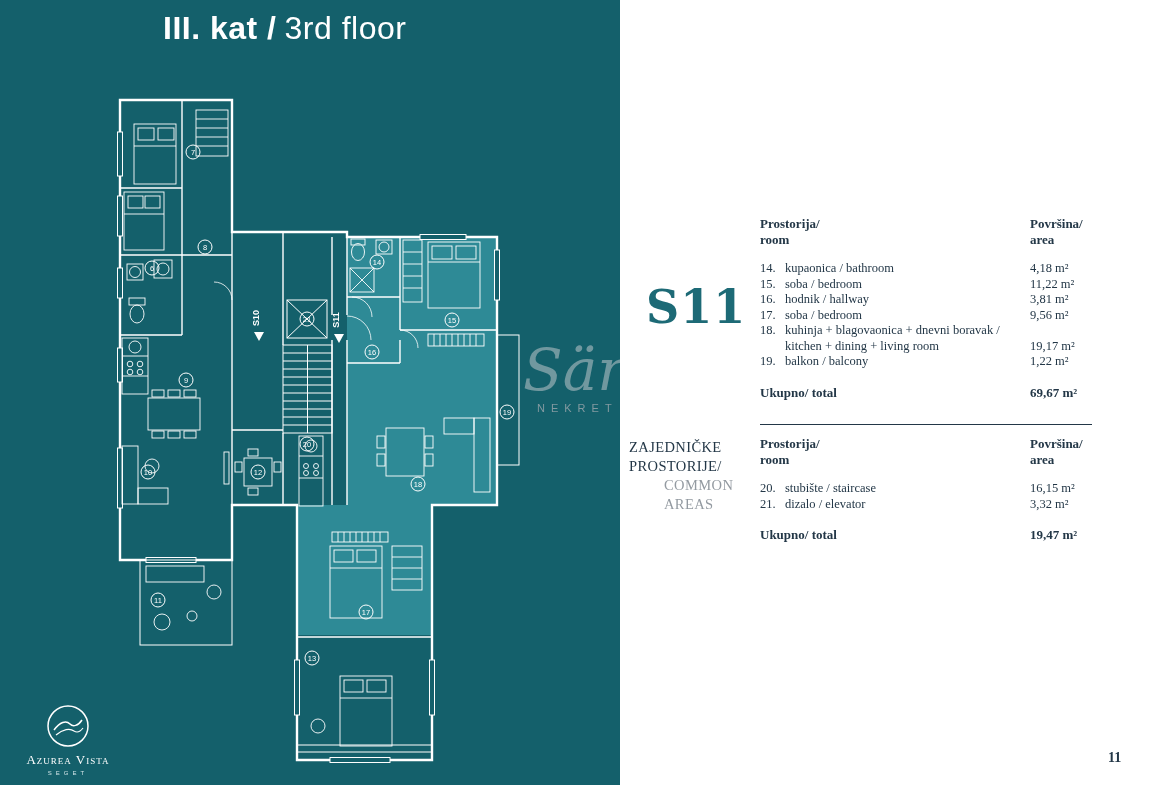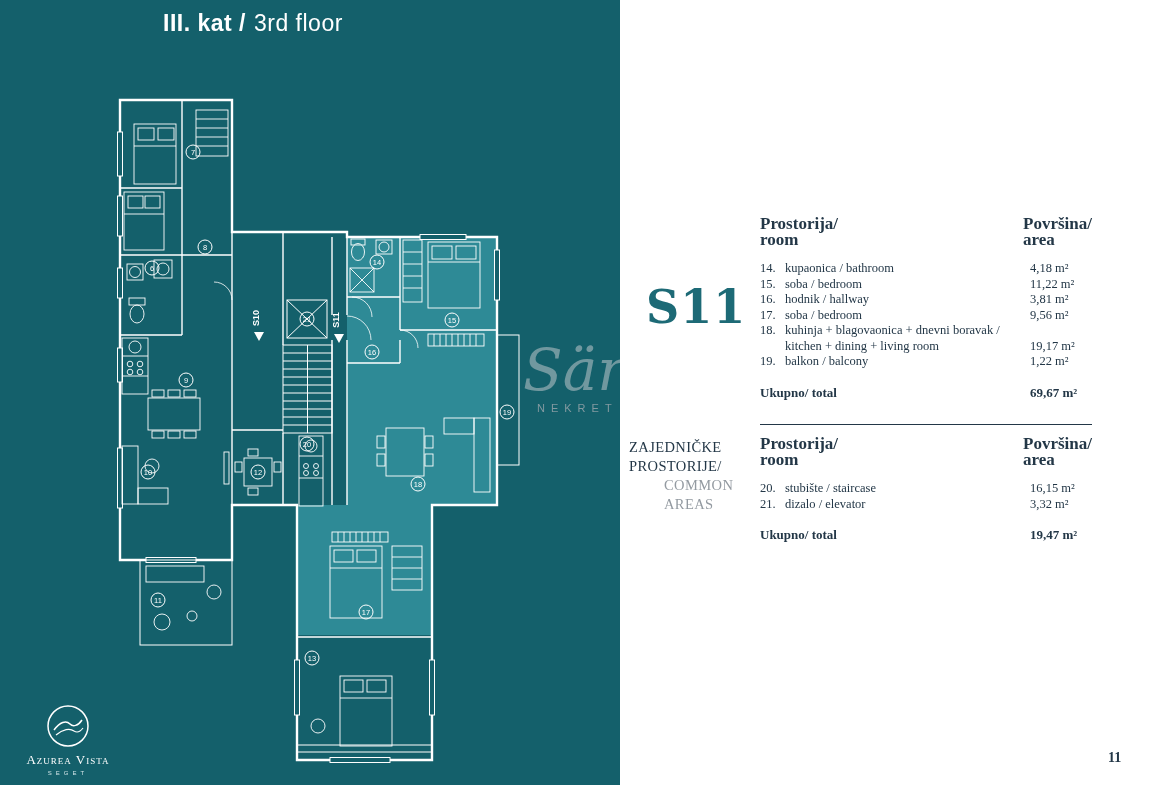--- a/index.html
+++ b/index.html
@@ -1,21 +1,21 @@
 <!DOCTYPE html>
 <html><head>
 <meta charset="utf-8">
 <style>
   * { margin:0; padding:0; box-sizing:border-box; }
   html,body { width:1170px; height:785px; }
   body { position:relative; overflow:hidden; background:#ffffff; font-family:"Liberation Serif", serif; }
 
   
   .left-panel { position:absolute; left:0; top:0; width:620px; height:785px; background:#14606b; }
-  .page-title { position:absolute; left:163px; top:10px; font-family:"Liberation Sans", sans-serif; font-size:23px; color:#ffffff; letter-spacing:.5px; white-space:nowrap; }
+  .page-title { position:absolute; left:163px; top:10px; font-family:"Liberation Sans", sans-serif; font-size:32px; color:#ffffff; letter-spacing:.5px; white-space:nowrap; }
   .page-title .tb { font-weight:bold; }
   .page-title .tl { font-weight:normal; margin-left:8px; }
 
   .plan-svg { position:absolute; left:0; top:0; }
 
   
   .brand { position:absolute; left:22px; top:704px; width:92px; text-align:center; color:#ffffff; }
   .brand svg { display:block; margin:0 auto 4px auto; }
   .brand-name { font-family:"Liberation Serif", serif; font-variant:small-caps; font-size:13px; letter-spacing:1px; }
   .brand-sub { font-family:"Liberation Sans", sans-serif; font-size:6px; letter-spacing:4px; color:#cfe3e6; margin-top:2px; }
@@ -24,21 +24,21 @@
   .wm-script { position:absolute; left:523px; top:336px; font-family:"DejaVu Serif", serif; font-style:italic; font-size:58px; color:rgba(190,198,203,.55); pointer-events:none; }
   .wm-caps { position:absolute; left:537px; top:402px; font-family:"Liberation Sans", sans-serif; font-size:11px; letter-spacing:6px; color:rgba(158,168,174,.8); pointer-events:none; }
 
   
   .right-panel { position:absolute; left:620px; top:0; width:550px; height:785px; background:#ffffff; color:#233747; }
   .unit-id { position:absolute; left:26px; top:280px; font-family:"DejaVu Serif", serif; font-weight:bold; font-size:46px; color:#1d6a76; letter-spacing:1px; }
 
   .rtable { position:absolute; left:140px; width:332px; font-size:12.5px; color:#233747; }
   .rtable-1 { top:216px; }
   .rtable-2 { top:436px; }
-  .t-head { display:flex; font-weight:bold; font-size:17px; line-height:16px; margin-bottom:13px; }
+  .t-head { display:flex; font-weight:bold; font-size:13px; line-height:16px; margin-bottom:13px; }
   .t-head .c1 { width:270px; }
   .t-row { display:flex; line-height:15.5px; }
   .t-num { width:25px; }
   .t-label { width:245px; }
   .t-area { width:62px; }
   .t-total { display:flex; font-weight:bold; font-size:13px; margin-top:15px;align-items:flex-end; }
   .t-total .c1 { width:270px; }
 
   .divider { position:absolute; left:140px; top:424px; width:332px; border-top:1.5px solid #233747; }
 

